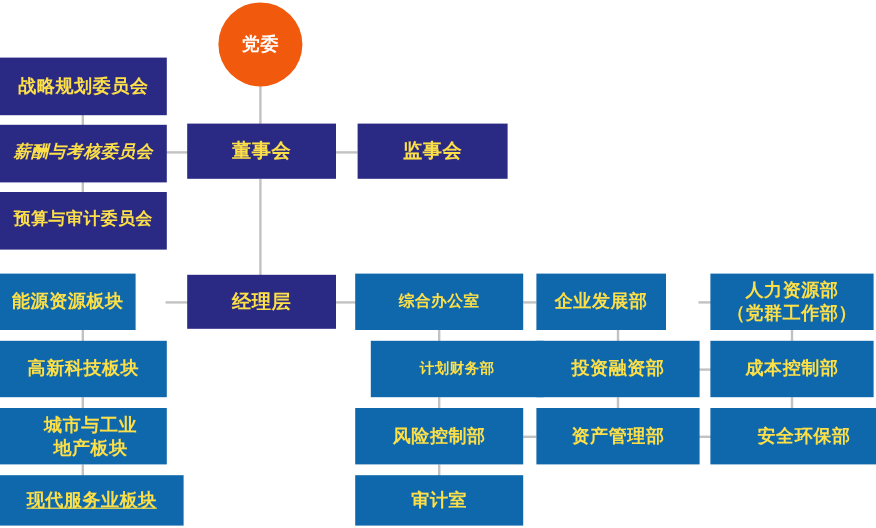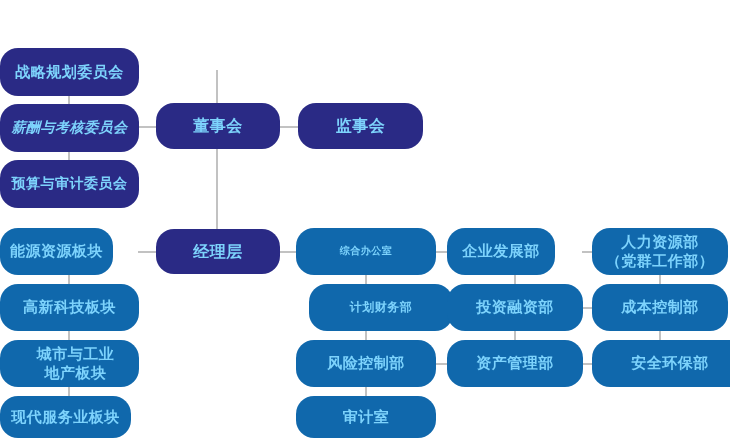--- a/index.html
+++ b/index.html
@@ -17,22 +17,22 @@
     background: #ffffff;
     overflow: hidden;
   }
   .node {
     position: absolute;
     box-sizing: border-box;
     display: flex;
     align-items: center;
     justify-content: center;
     text-align: center;
-    color: #7dd3fc;
-    border-radius: 18px;
+    color: #fde047;
+    border-radius: 0;
     line-height: 1.22;
     letter-spacing: 0.5px;
     font-weight: bold;
     z-index: 3;
     padding: 2px 4px;
   }
   .node-dark {
     background: #2A2A85;
   }
   .node-light {
@@ -97,20 +97,23 @@
   <div class="connector conn-v" style="left:659px; top:331px; height:10px;"></div>
 
   <div class="connector conn-h" style="left:436px; top:251px; width:11px;"></div>
   <div class="connector conn-h" style="left:436px; top:307px; width:11px;"></div>
   <div class="connector conn-h" style="left:436px; top:363px; width:11px;"></div>
 
   <div class="connector conn-h" style="left:582px; top:251px; width:11px;"></div>
   <div class="connector conn-h" style="left:582px; top:307px; width:11px;"></div>
   <div class="connector conn-h" style="left:582px; top:363px; width:11px;"></div>
 
+  <div class="node-circle" style="left:182px; top:2px; width:70px; height:70px; font-size:15px;">
+    <span class="node-label">党委</span>
+  </div>
 
   <div class="node node-dark" style="left:0px; top:48px; width:139px; height:48px; font-size:15px;">
     <span class="node-label">战略规划委员会</span>
   </div>
 
   <div class="node node-dark" style="left:0px; top:104px; width:139px; height:48px; font-size:14px;font-style:italic;">
     <span class="node-label">薪酬与考核委员会</span>
   </div>
 
   <div class="node node-dark" style="left:0px; top:160px; width:139px; height:48px; font-size:14px;">
@@ -135,25 +138,25 @@
 
   <div class="node node-light" style="left:0px; top:284px; width:139px; height:47px; font-size:15px;">
     <span class="node-label">高新科技板块</span>
   </div>
 
   <div class="node node-light" style="left:0px; top:340px; width:139px; height:47px; font-size:15px;padding-left:16px;">
     <span class="node-label">城市与工业
 地产板块</span>
   </div>
 
-  <div class="node node-light" style="left:0px; top:396px; width:131px; height:42px; font-size:15px;">
+  <div class="node node-light" style="left:0px; top:396px; width:153px; height:42px; font-size:15px;text-decoration:underline;">
     <span class="node-label">现代服务业板块</span>
   </div>
 
-  <div class="node node-light" style="left:296px; top:228px; width:140px; height:47px; font-size:10px;">
+  <div class="node node-light" style="left:296px; top:228px; width:140px; height:47px; font-size:13px;">
     <span class="node-label">综合办公室</span>
   </div>
 
   <div class="node node-light" style="left:296px; top:284px; width:144px; height:47px; font-size:12px;margin-left:13px;">
     <span class="node-label">计划财务部</span>
   </div>
 
   <div class="node node-light" style="left:296px; top:340px; width:140px; height:47px; font-size:15px;">
     <span class="node-label">风险控制部</span>
   </div>

